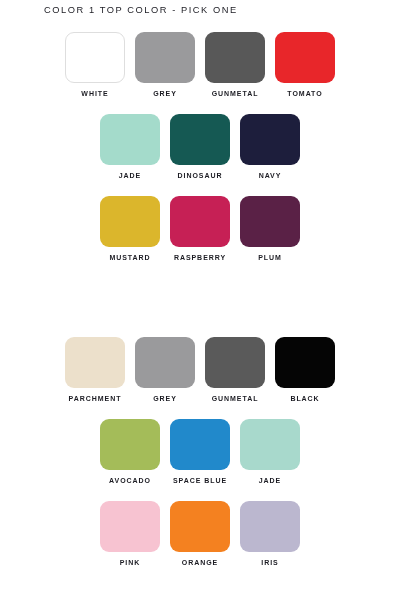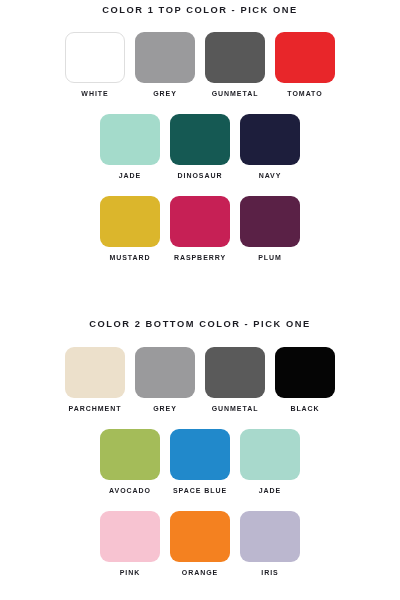--- a/index.html
+++ b/index.html
@@ -18,28 +18,29 @@
     width: 400px;
     height: 600px;
     box-sizing: border-box;
     display: flex;
     flex-direction: column;
   }
   .section {
     width: 100%;
   }
   .section-title {
-    text-align: center;
+    text-align: left;
     font-size: 9.3px;
-    font-weight: bold;
+    font-weight: normal;
     letter-spacing: 1.55px;
     color: #1b1b22;
     text-transform: uppercase;
     line-height: 1;
     white-space: nowrap;
+    margin-left: 44px;
   }
   .swatch-row {
     display: flex;
     justify-content: center;
     align-items: flex-start;
     gap: 10px;
   }
   .swatch-cell {
     width: 60px;
     display: flex;
@@ -126,21 +127,20 @@
         <div class="swatch-label">RASPBERRY</div>
       </div>
       <div class="swatch-cell">
         <div class="swatch-chip" style="background-color: rgb(90, 33, 70);"></div>
         <div class="swatch-label">PLUM</div>
       </div>
     </div>
   </div>
 
   <div class="section" id="section-2">
-    <div class="section-title">COLOR 2 BOTTOM COLOR - PICK ONE</div>
 
     <div class="swatch-row">
       <div class="swatch-cell">
         <div class="swatch-chip" style="background-color: rgb(236, 224, 203);"></div>
         <div class="swatch-label">PARCHMENT</div>
       </div>
       <div class="swatch-cell">
         <div class="swatch-chip" style="background-color: rgb(154, 154, 156);"></div>
         <div class="swatch-label">GREY</div>
       </div>

